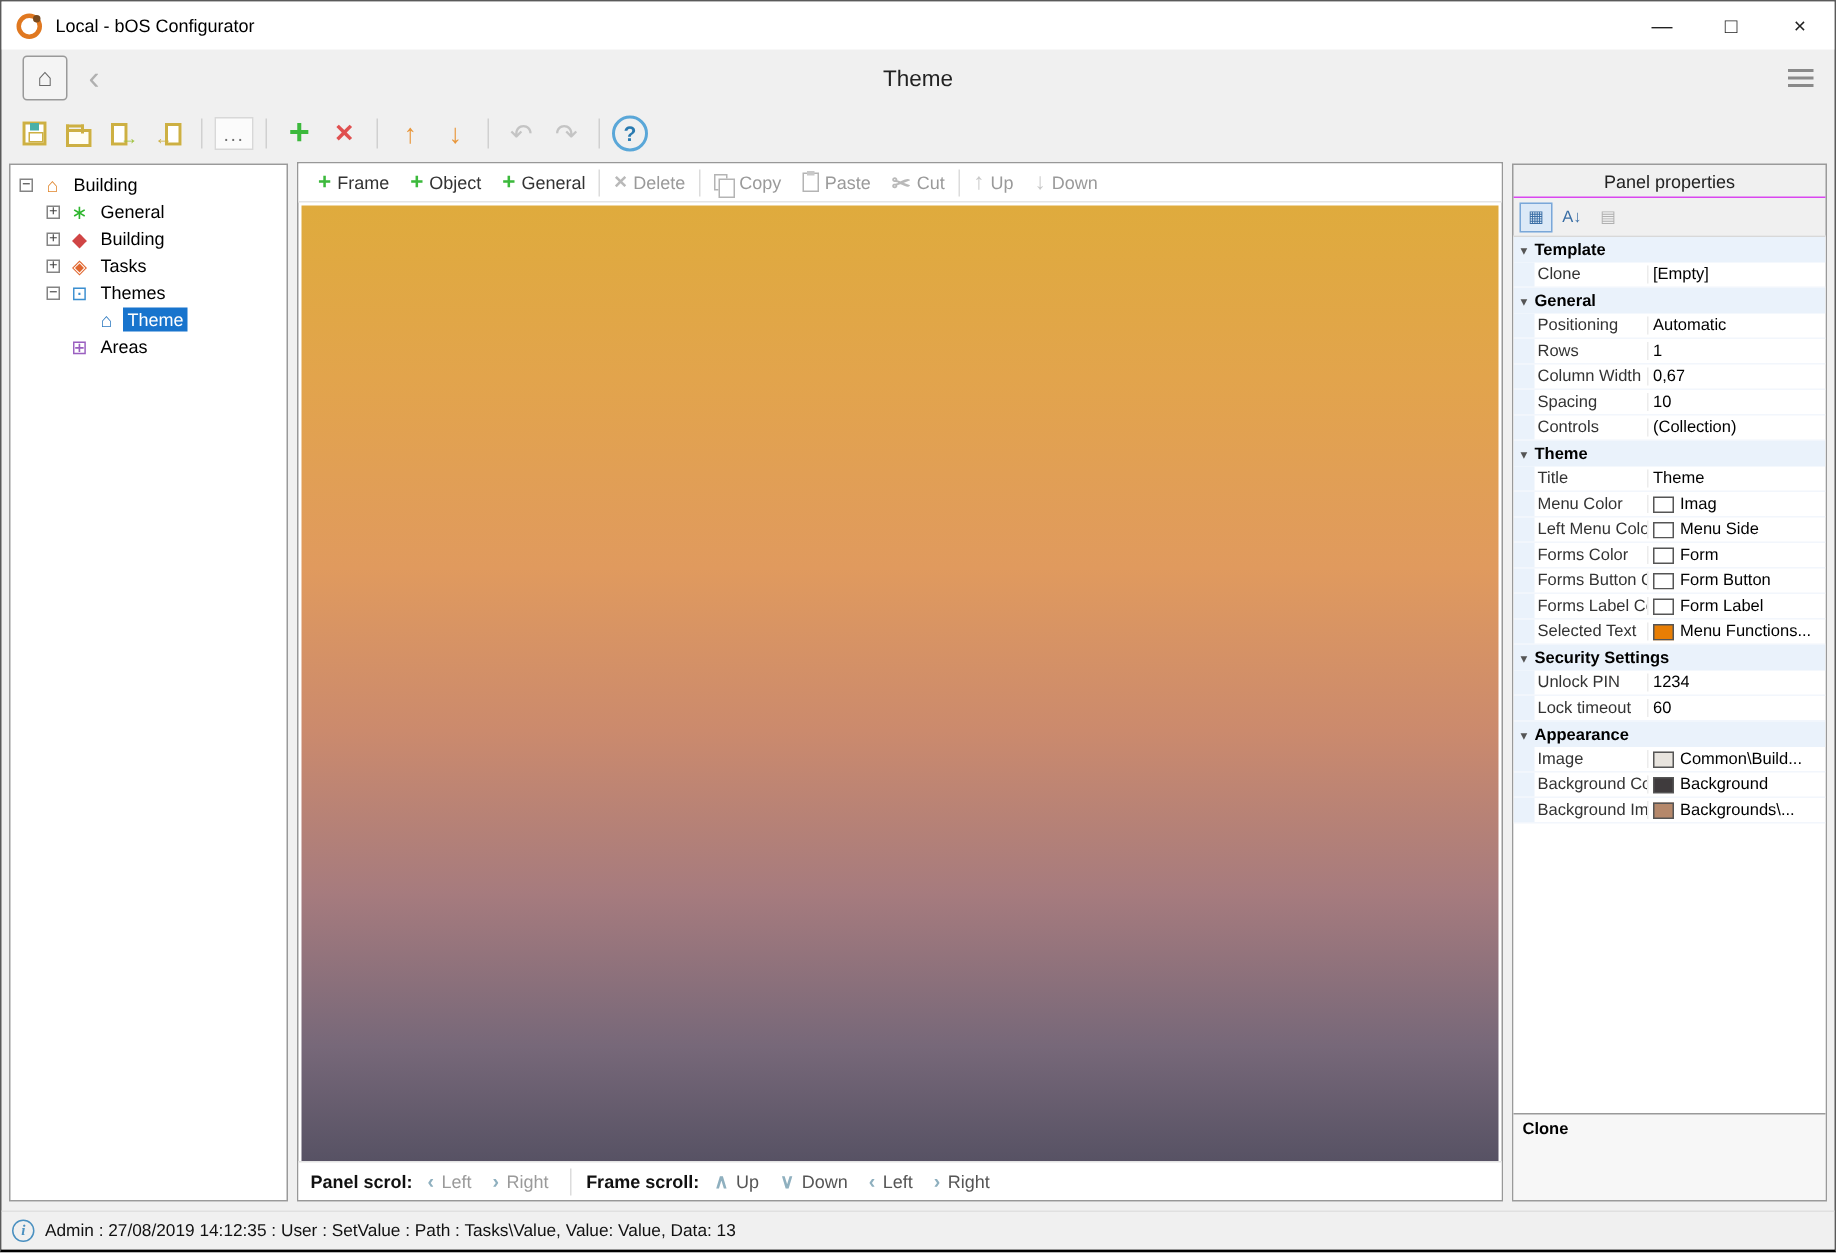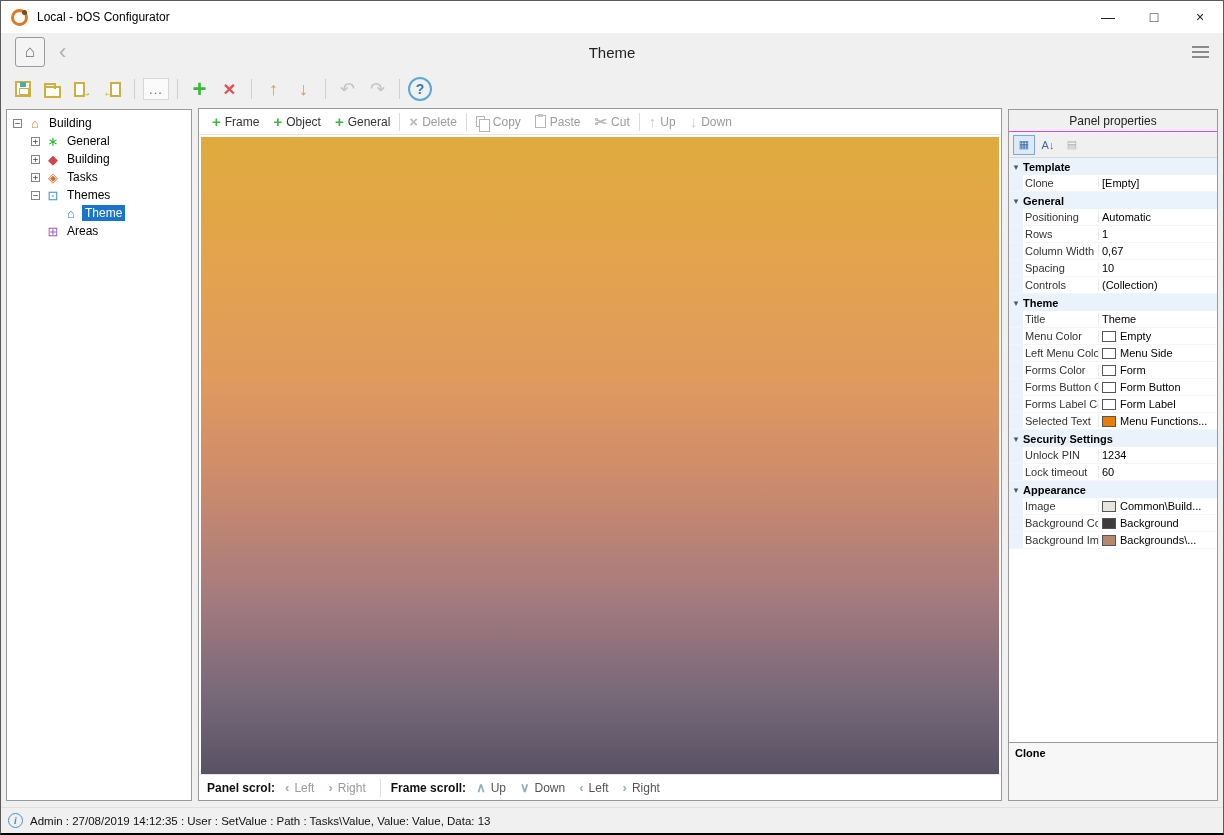--- a/index.html
+++ b/index.html
@@ -353,21 +353,21 @@
             <span class="pg-label">Title</span>
             <span class="pg-value">
               <span class="pg-valtext">Theme</span>
             </span>
           </div>
           <div class="pg-row">
             <span class="pg-gutter"></span>
             <span class="pg-label">Menu Color</span>
             <span class="pg-value">
               <span class="pg-swatch" style="background: rgb(255, 255, 255);"></span>
-              <span class="pg-valtext">Empty</span>
+              <span class="pg-valtext">Imag</span>
             </span>
           </div>
           <div class="pg-row">
             <span class="pg-gutter"></span>
             <span class="pg-label">Left Menu Color</span>
             <span class="pg-value">
               <span class="pg-swatch" style="background: rgb(255, 255, 255);"></span>
               <span class="pg-valtext">Menu Side</span>
             </span>
           </div>

